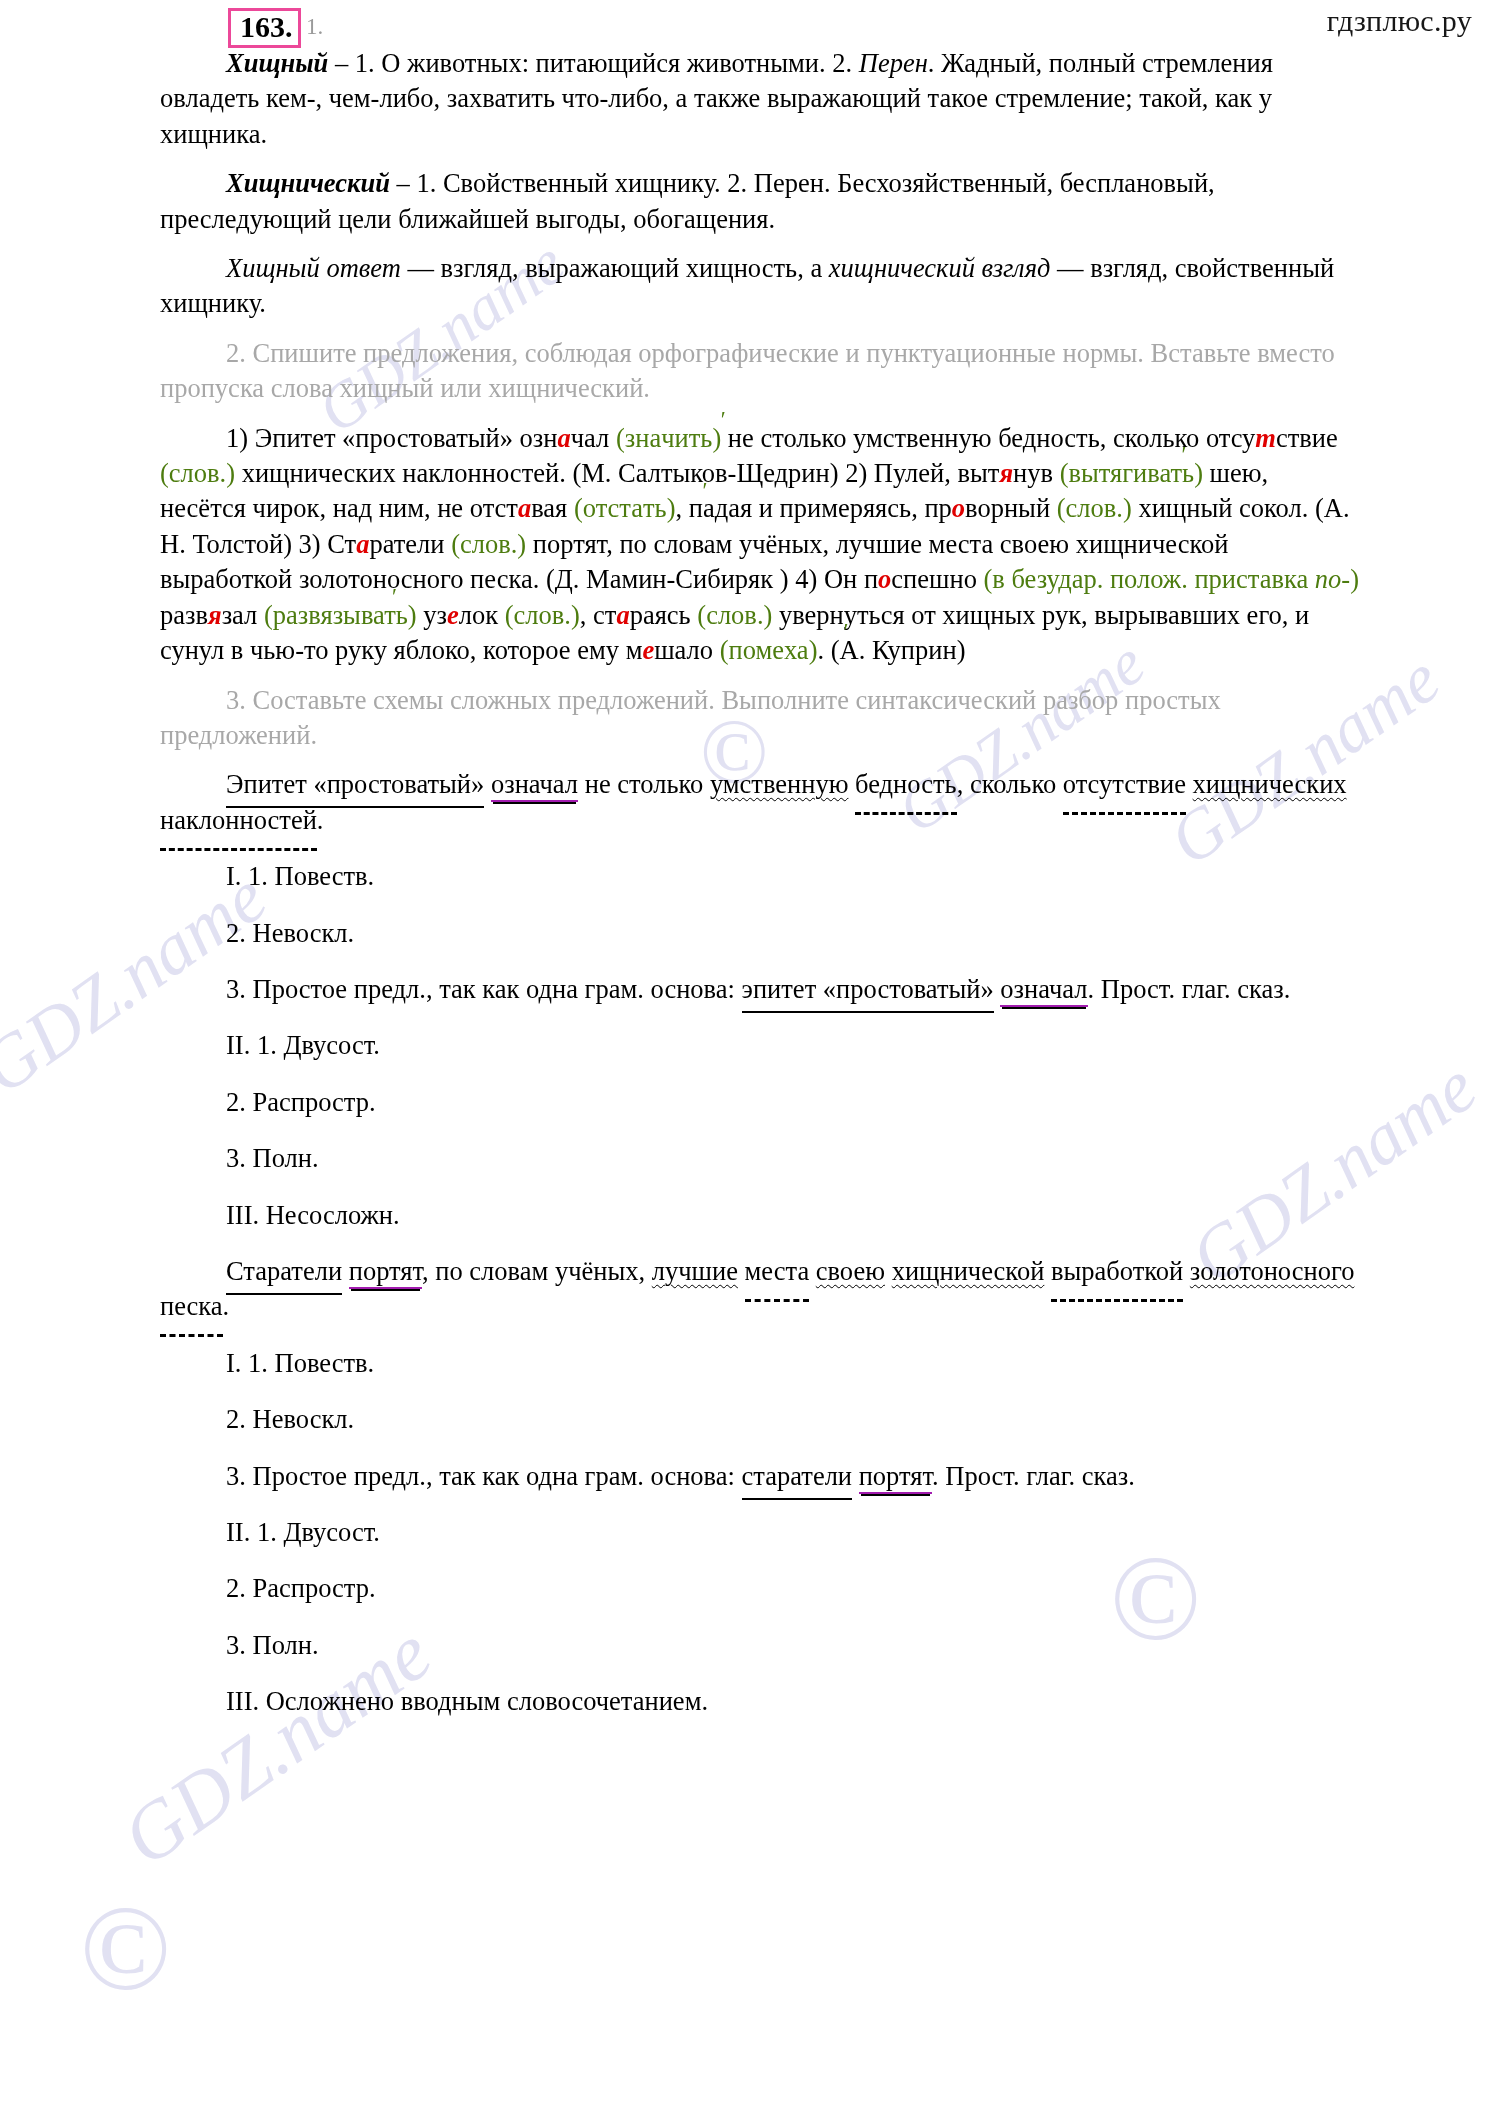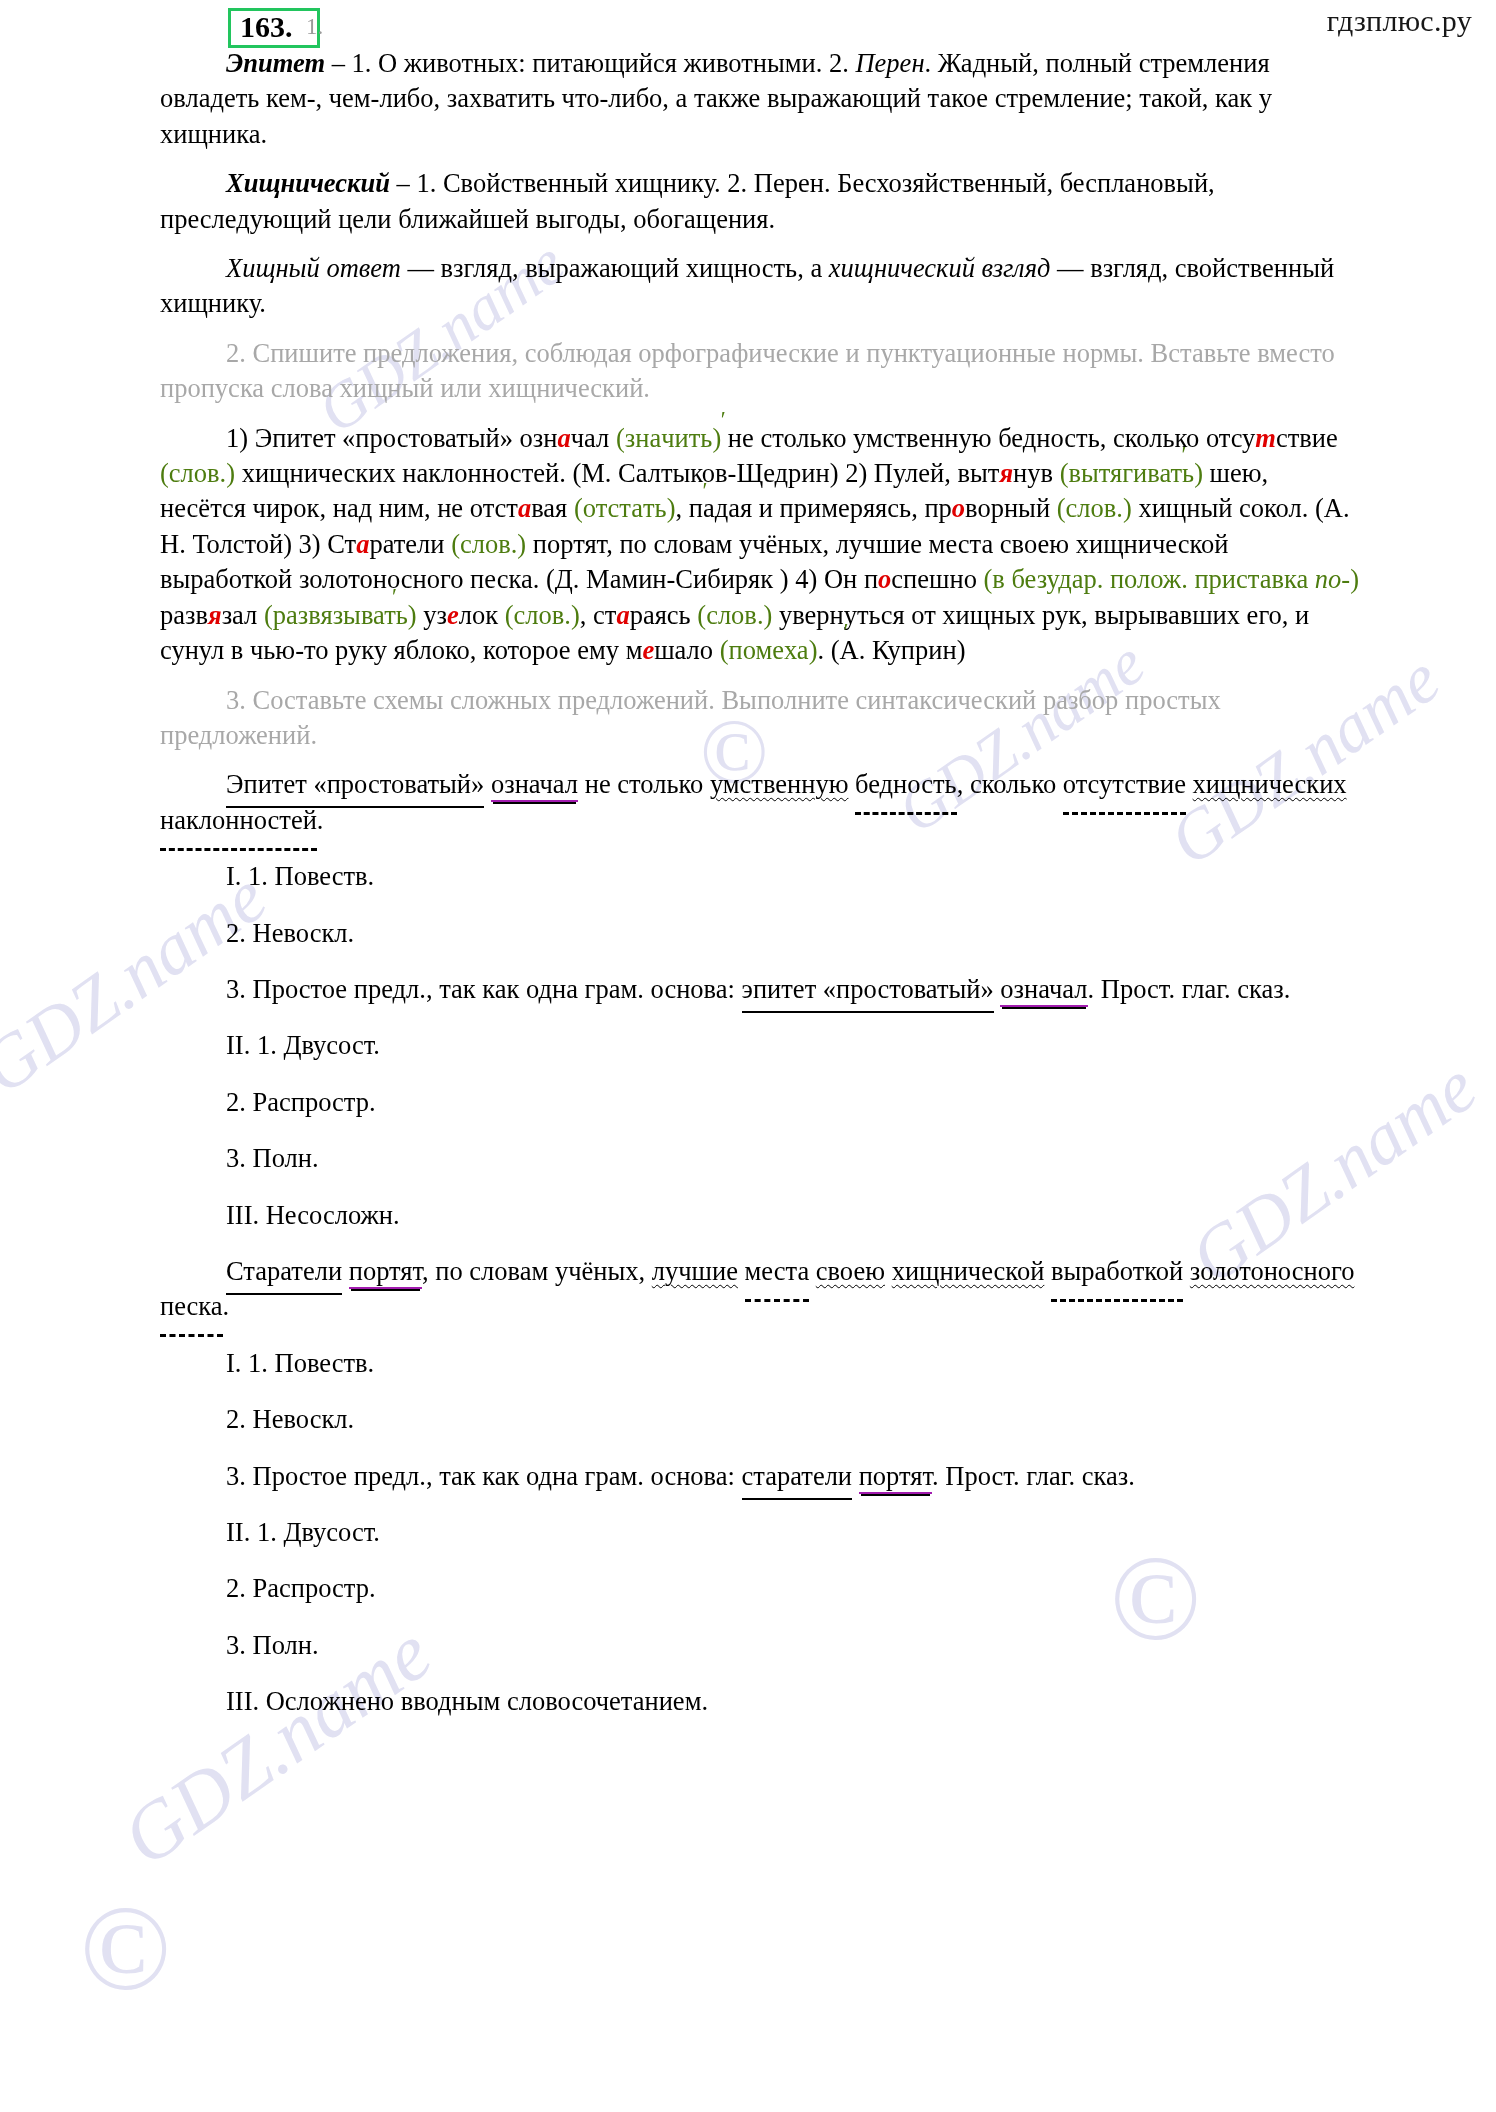--- a/index.html
+++ b/index.html
@@ -47,22 +47,22 @@
 
   
   .top-row {
     position: relative;
     height: 46px;
   }
   .ex-num {
     position: absolute;
     left: 228px;
     top: 8px;
-    border: 3px solid #22c55e;
-    padding: 1px 24px 3px 9px;
+    border: 3px solid #ec4899;
+    padding: 1px 5px 3px 9px;
     font-weight: bold;
     font-size: 30px;
     line-height: 1;
   }
   .sub-num {
     position: absolute;
     left: 306px;
     top: 14px;
     color: #9a9a9a;
     font-size: 23px;
@@ -143,21 +143,21 @@
 </div>
 
 <div class="page">
 
   <div class="top-row">
     <div class="ex-num">163.</div>
     <div class="sub-num">1.</div>
     <div class="site-wm">гдзплюс.ру</div>
   </div>
 
-  <p class="txt p-ind"><span class="bi">Эпитет</span><span> – 1. О животных: питающийся животными. 2. </span><span class="it">Перен</span><span>. Жадный, полный стремления овладеть кем-, чем-либо, захватить что-либо, а также выражающий такое стремление; такой, как у хищника.</span></p>
+  <p class="txt p-ind"><span class="bi">Хищный</span><span> – 1. О животных: питающийся животными. 2. </span><span class="it">Перен</span><span>. Жадный, полный стремления овладеть кем-, чем-либо, захватить что-либо, а также выражающий такое стремление; такой, как у хищника.</span></p>
 
   <div class="gap-sm"></div>
 
   <p class="txt p-ind"><span class="bi">Хищнический</span><span> – 1. Свойственный хищнику. 2. Перен. Бесхозяйственный, бесплановый, преследующий цели ближайшей выгоды, обогащения.</span></p>
 
   <div class="gap-sm"></div>
 
   <p class="txt p-ind"><span class="it">Хищный ответ</span><span> — взгляд, выражающий хищность, а </span><span class="it">хищнический взгляд</span><span> — взгляд, свойственный хищнику.</span></p>
 
   <div class="gap-sm"></div>

